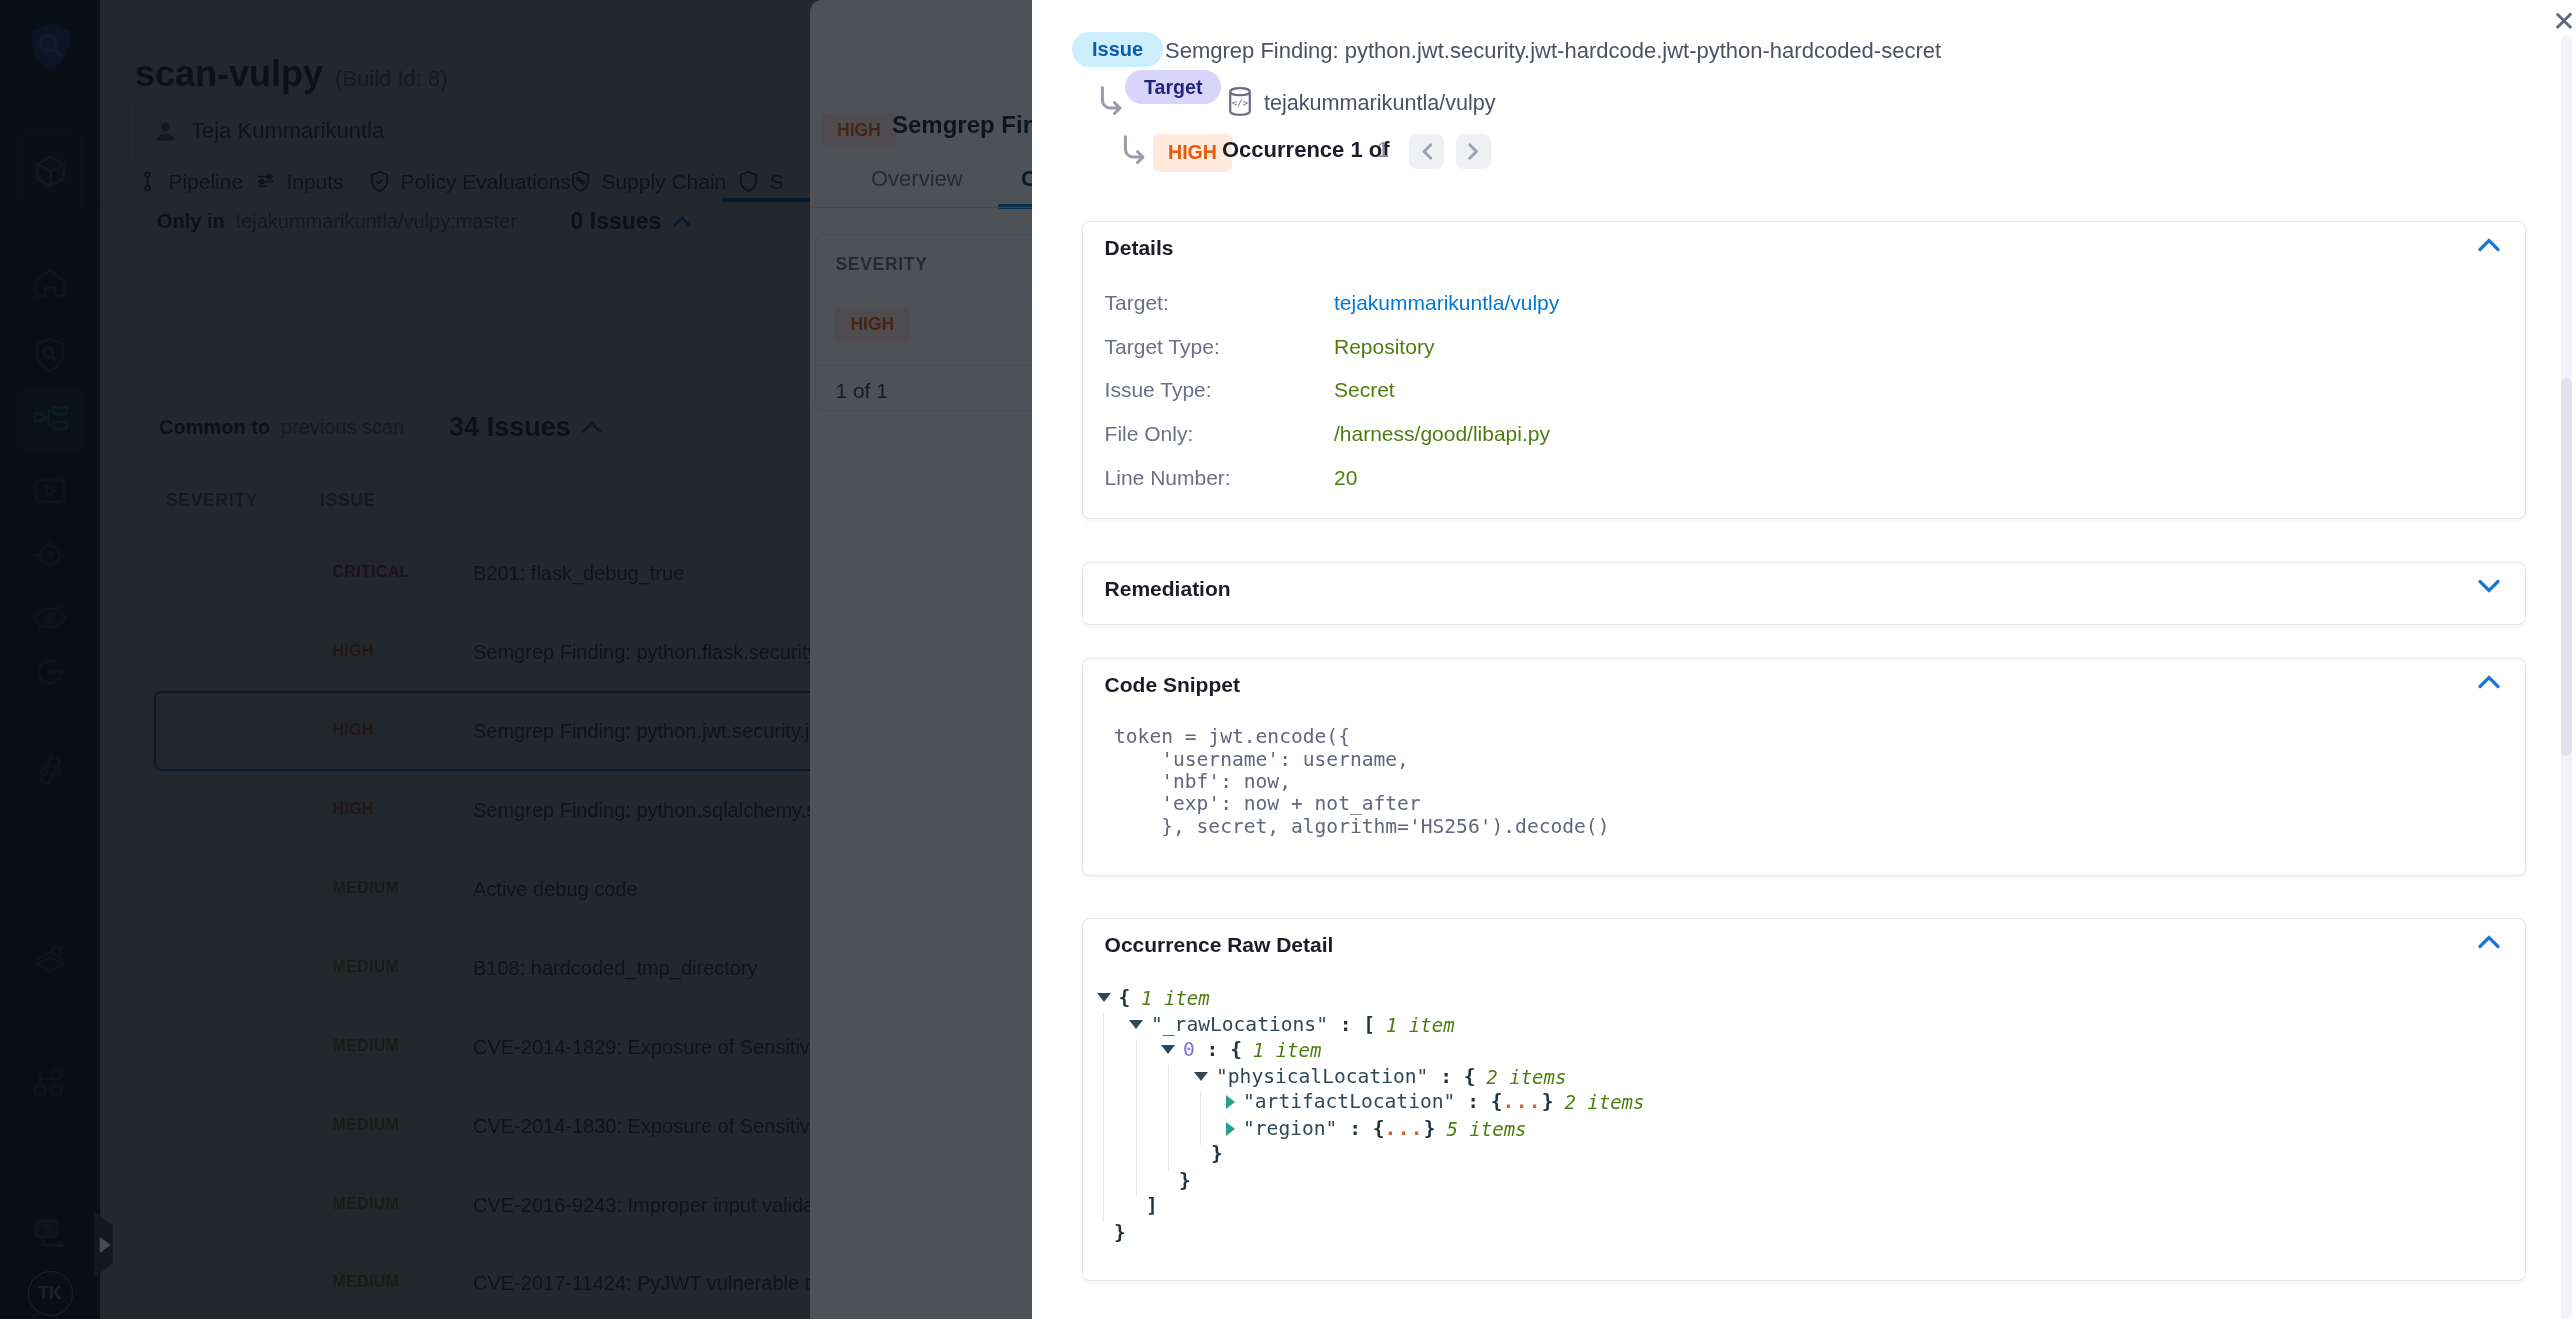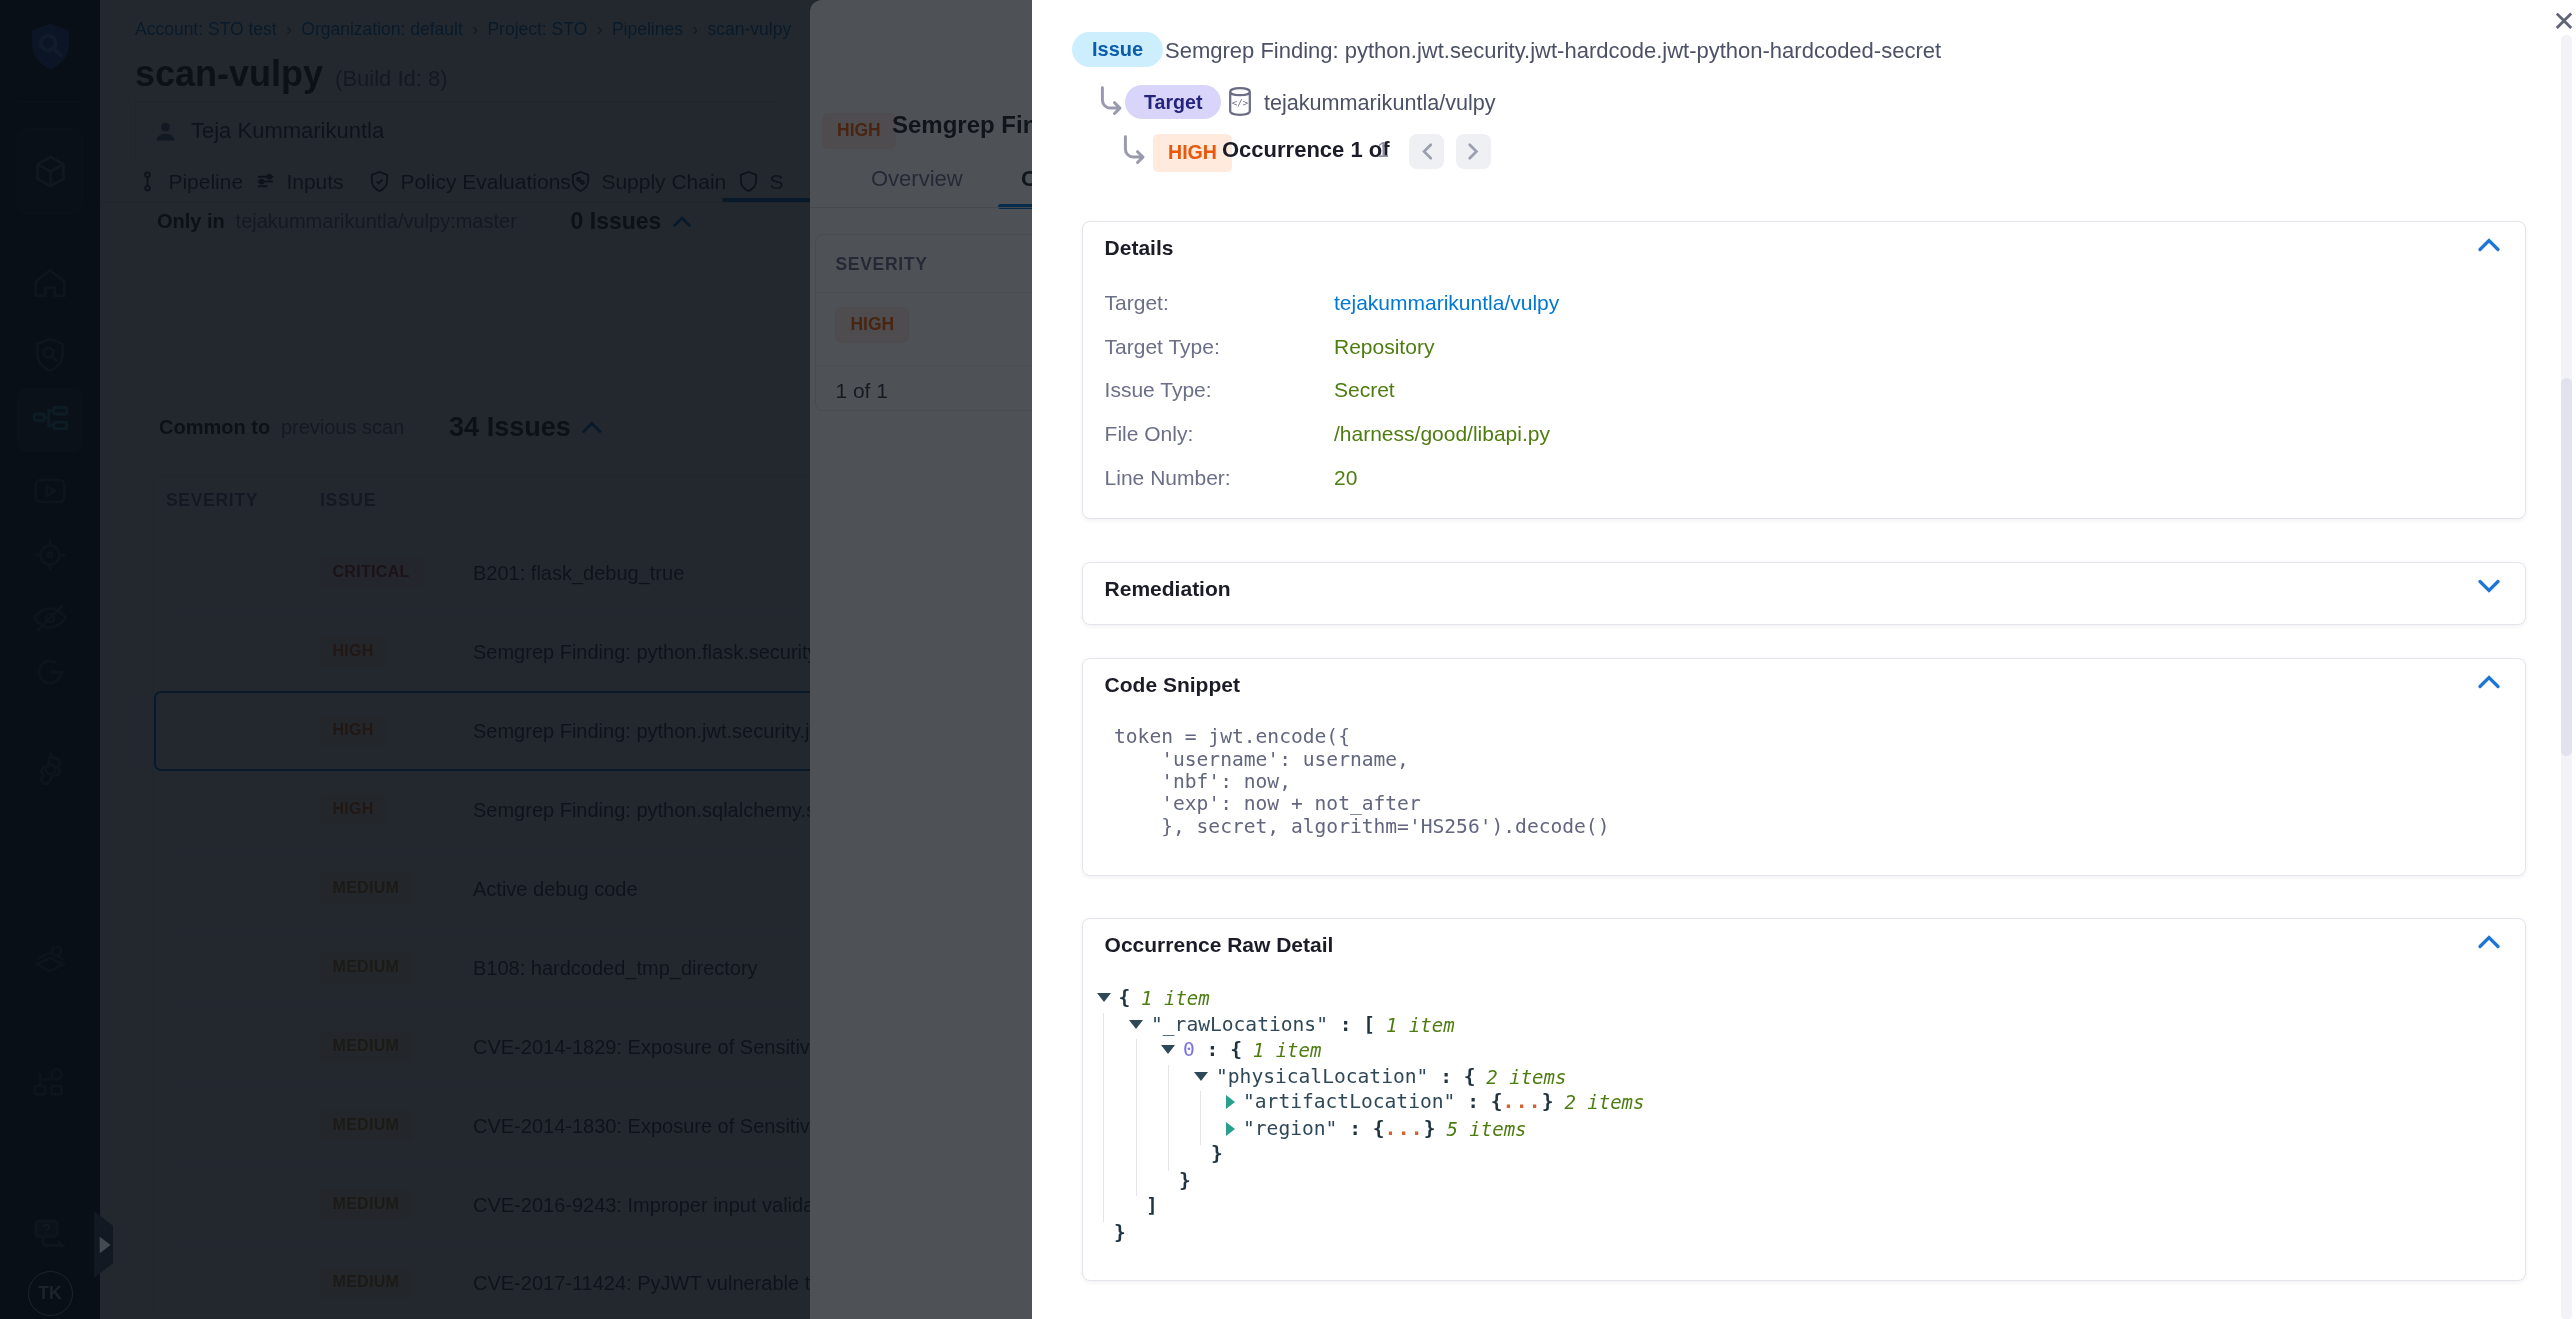--- a/index.html
+++ b/index.html
@@ -73,21 +73,21 @@
   .close-x { left:1513px; top:2.7px; width:38px; height:38px; font-size:28px; color:#5f6376;
              display:flex; align-items:center; justify-content:center; cursor:pointer; }
   .scroll-track { left:1529px; top:35px; width:10.8px; height:1285px; background:#f2f2f7; border-radius:5.4px; }
   .scroll-thumb { left:1529px; top:378px; width:10.8px; height:378px; background:#e2e2ee; border-radius:5.4px; }
 
   .issue-pill { left:40px; top:32px; height:35px; padding:0 20px; background:#cdeffd; color:#0b5cad;
     font-size:20px; font-weight:bold; border-radius:17.5px; display:flex; align-items:center; }
   .drawer-title { left:133px; top:38px; font-size:22px; color:#4c5166; font-weight:500; white-space:nowrap; }
 
   .hook { color:#9a9aae; }
-  .target-pill { left:93px; top:85px; height:34px; padding:0 19px; background:#d9d5fa; color:#24247d;
+  .target-pill { left:93px; top:70px; height:34px; padding:0 19px; background:#d9d5fa; color:#24247d;
     font-size:19.6px; font-weight:bold; border-radius:17px; display:flex; align-items:center; }
   .target-name { left:232px; top:90px; font-size:21.6px; color:#4c5166; }
   .occ-sev { left:121px; top:134px; }
   .occ-label { left:190px; top:137px; font-size:22px; font-weight:bold; color:#1c1c28; }
   .occ-total { left:345px; top:137px; font-size:22px; color:#8f8fa0; }
   .nav-btn { position:absolute; top:134px; width:35px; height:35px; background:#eef0f4; border-radius:8px;
     display:flex; align-items:center; justify-content:center; }
 
   .card { position:absolute; left:50px; width:1444px; background:#fff; border:1.3px solid #e4e4ec;
           border-radius:8px; box-shadow:0 1.3px 4px rgba(40,41,61,0.06); }
@@ -216,31 +216,20 @@
   </nav>
 
   <div id="expand-handle" class="abs">
     <svg width="17.5" height="20" viewBox="0 0 12 14">
       <path d="M2 1l8 6-8 6V1z" fill="#dfe6ee"></path>
     </svg>
   </div>
 
   <main id="page" class="abs">
 
-    <div class="abs" style="left:35px; top:19px; display:flex; align-items:center;">
-      <span class="crumb">Account: STO test</span>
-      <span class="crumb-sep">›</span>
-      <span class="crumb">Organization: default</span>
-      <span class="crumb-sep">›</span>
-      <span class="crumb">Project: STO</span>
-      <span class="crumb-sep">›</span>
-      <span class="crumb">Pipelines</span>
-      <span class="crumb-sep">›</span>
-      <span class="crumb">scan-vulpy</span>
-    </div>
 
     <div class="abs" style="left:35px; top:53px; display:flex; align-items:baseline;">
       <span class="page-title">scan-vulpy</span>
       <span class="build-id">(Build Id: 8)</span>
     </div>
 
     <div class="abs user-card" style="left:35px;">
       <svg width="27" height="27" viewBox="0 0 24 24" fill="#6b6d85">
         <circle cx="12" cy="8" r="4"></circle>
           <path d="M4 20c0-4 4-6 8-6s8 2 8 6H4z"></path>

